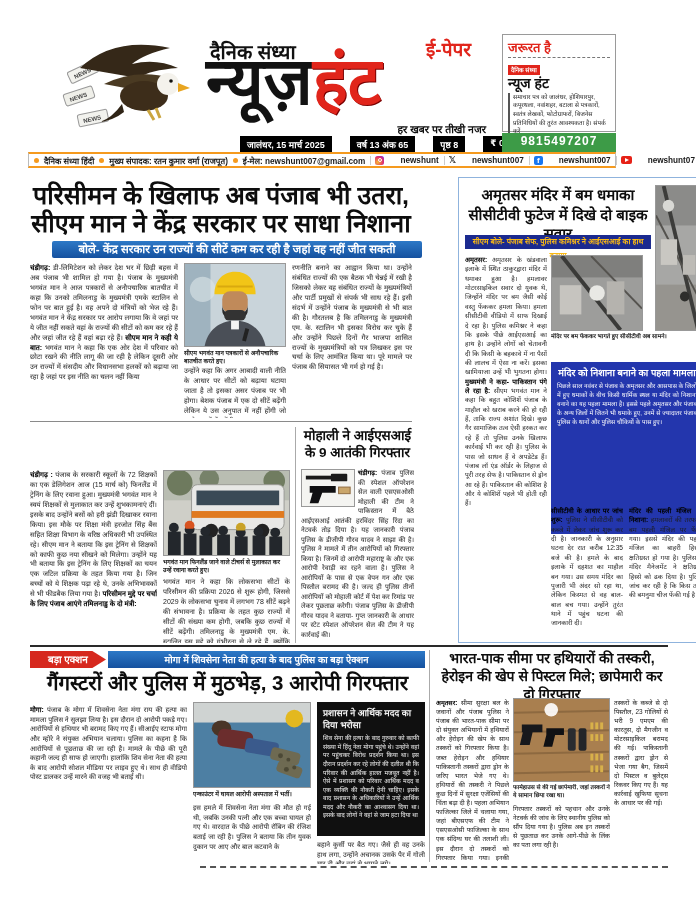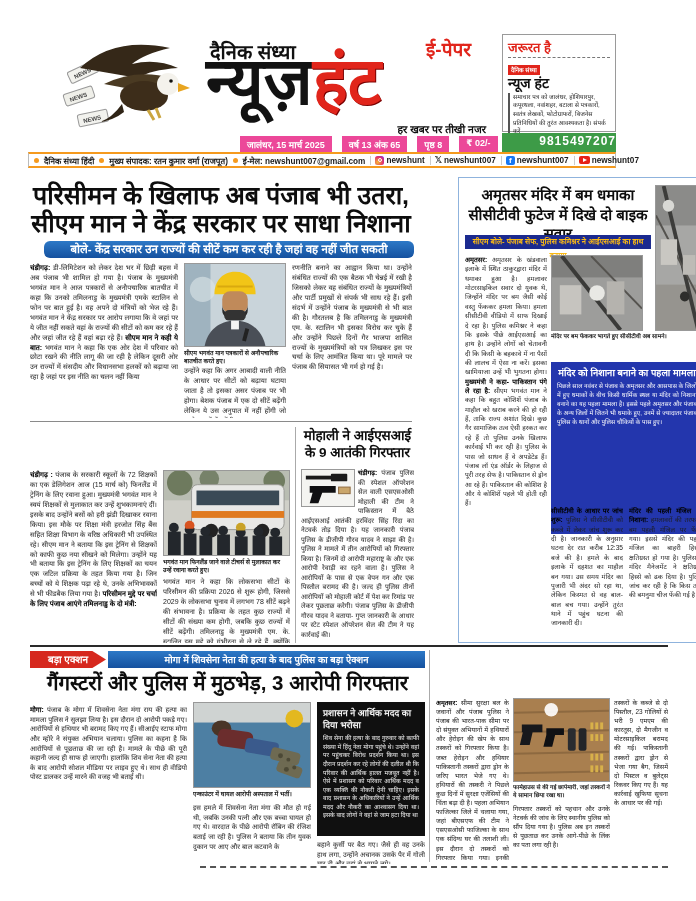--- a/index.html
+++ b/index.html
@@ -15,31 +15,31 @@
   .bluebar{background:linear-gradient(#2d79c7,#15519f);color:#fff;font-weight:700;text-align:center;border-radius:2px;}
   .navybar{background:#1b2a8f;color:#f9b814;font-weight:700;text-align:center;}
   .bluebox{background:#2336ad;color:#fff;box-sizing:border-box;padding:5px 6px;}
   .bluebox .bb-h{font-size:9.5px;font-weight:800;text-align:center;line-height:1.25;margin-bottom:3px;}
   .bluebox .bb-b{font-size:6.2px;line-height:1.45;text-align:justify;}
   .blackbox{background:#101010;color:#f2f2f2;box-sizing:border-box;padding:6px 6px;}
   .blackbox .bb-h{font-size:9px;font-weight:800;line-height:1.3;margin-bottom:3px;}
   .blackbox .bb-b{font-size:6.1px;line-height:1.4;text-align:justify;}
   .vrule{background:#aaa;width:1px;}
   .hrule{background:#8a8a8a;height:1px;}
-  .dateseg{background:#ec4899;color:#fff;font-size:9px;font-weight:700;padding:2px 7px;margin-right:10px;white-space:nowrap;}
+  .dateseg{background:#000000;color:#fff;font-size:9px;font-weight:700;padding:2px 7px;margin-right:18px;white-space:nowrap;}
   .adbox{border:1px solid #9a9a9a;box-sizing:border-box;padding:3px 5px;background:#fff;}
   .adbox .ad-h{color:#e1251b;font-size:13px;font-weight:800;border-bottom:1px dashed #777;padding-bottom:1px;}
   .adbox .ad-badge{display:inline-block;background:#e1251b;color:#fff;font-size:6px;font-weight:700;padding:1px 3px;margin:2px 0 1px 0;}
   .adbox .ad-brand{font-size:14px;font-weight:800;line-height:1.05;}
   .adbox .ad-body{font-size:6.2px;line-height:1.4;border-left:2px solid #555;padding-left:3px;margin-top:2px;color:#222;}
   .phonebar{background:#3d9b47;color:#fff;font-weight:800;font-size:12px;text-align:center;letter-spacing:1px;}
   .infobar{border:1px solid #bbb;border-bottom:2px solid #f59a1e;border-top:2px solid #f59a1e;background:#fff;
            display:flex;align-items:center;font-size:8.2px;font-weight:700;color:#1a1a1a;box-sizing:border-box;padding:0 5px;gap:5px;white-space:nowrap;}
   .dot{width:5px;height:5px;border-radius:50%;background:#f59a1e;display:inline-block;flex:0 0 auto;}
-  .soc{display:flex;align-items:center;gap:2px;border-left:1px solid #ccc;padding-left:4px;}
+  .soc{display:flex;align-items:center;gap:16px;border-left:1px solid #ccc;padding-left:4px;}
   .icon-ig{width:9px;height:9px;border-radius:2.5px;background:radial-gradient(circle at 30% 70%,#f7b733,#e1306c 60%,#7b2ff7);position:relative;}
   .icon-ig:after{content:"";position:absolute;left:2.5px;top:2.5px;width:4px;height:4px;border:1px solid #fff;border-radius:50%;box-sizing:border-box;}
   .icon-x{font-size:9px;font-weight:900;color:#000;line-height:1;}
   .icon-fb{width:9px;height:9px;background:#1877f2;color:#fff;border-radius:2px;font-size:8px;font-weight:800;text-align:center;line-height:9px;}
   .icon-yt{width:11px;height:8px;background:#e62117;border-radius:2px;position:relative;}
   .icon-yt:after{content:"";position:absolute;left:4px;top:2px;border-left:4px solid #fff;border-top:2px solid transparent;border-bottom:2px solid transparent;}
   .badge-arrow{background:#d6281e;color:#fff;font-weight:800;font-size:10px;text-align:center;line-height:17px;
                clip-path:polygon(0 0,82% 0,100% 50%,82% 100%,0 100%);}
   .kickerbar{background:linear-gradient(#2d79c7,#15519f);color:#fff;font-weight:700;font-size:9.5px;text-align:center;line-height:17px;}
   .dashline{border-top:2px dashed #555;}
@@ -93,21 +93,21 @@
     <span class="dateseg">पृष्ठ 8</span>
     <span class="dateseg">₹ 02/-</span>
   </div>
 
   <div class="abs adbox" style="left:502px;top:34px;width:114px;height:98px;">
     <div class="ad-h">जरूरत है</div>
     <span class="ad-badge">दैनिक संध्या</span>
     <div class="ad-brand">न्यूज हंट</div>
     <div class="ad-body">समाचार पत्र को जालंधर, होशियारपुर, कपूरथला, नवांशहर, बटाला से पत्रकारों, स्वतंत्र लेखकों, फोटोग्राफरों, बिजनेस प्रतिनिधियों की तुरंत आवश्यकता है। संपर्क करें</div>
   </div>
-  <div class="abs phonebar" style="left:502px;top:133px;width:114px;height:23px;line-height:16px;text-align:right;">9815497207</div>
+  <div class="abs phonebar" style="left:502px;top:133px;width:114px;height:23px;line-height:16px;">9815497207</div>
 
   <div class="abs infobar" style="left:28px;top:152px;width:588px;height:16px;">
     <span class="dot"></span>
     <span>दैनिक संध्या हिंदी</span>
     <span class="dot"></span>
     <span>मुख्य संपादक: रतन कुमार वर्मा (राजपूत)</span>
     <span class="dot"></span>
     <span>ई-मेल: newshunt007@gmail.com</span>
     <span class="soc">
         <span class="icon-ig"></span>
@@ -121,21 +121,21 @@
         <span class="icon-fb">f</span>
         <span>newshunt007</span>
       </span>
     <span class="soc">
         <span class="icon-yt"></span>
         <span>newshunt07</span>
       </span>
   </div>
 
   <div class="abs hl" style="left:30px;top:181px;width:382px;font-size:25px;line-height:1.13;">परिसीमन के खिलाफ अब पंजाब भी उतरा, सीएम मान ने केंद्र सरकार पर साधा निशाना</div>
-  <div class="abs bluebar" style="left:44px;top:241px;width:370px;height:17px;font-size:11.5px;line-height:17px;border-radius:6px;">बोले- केंद्र सरकार उन राज्यों की सीटें कम कर रही है जहां वह नहीं जीत सकती</div>
+  <div class="abs bluebar" style="left:52px;top:241px;width:370px;height:17px;font-size:11.5px;line-height:17px;">बोले- केंद्र सरकार उन राज्यों की सीटें कम कर रही है जहां वह नहीं जीत सकती</div>
 
   <div class="abs body-col" style="left:30px;top:263px;width:148px;height:155px;">
     <b>चंडीगढ़:</b>
     <span>डी-लिमिटेशन को लेकर देश भर में छिड़ी बहस में अब पंजाब भी शामिल हो गया है। पंजाब के मुख्यमंत्री भगवंत मान ने आज पत्रकारों से अनौपचारिक बातचीत में कहा कि उनको तमिलनाडु के मुख्यमंत्री एमके स्टालिन से फोन पर बात हुई है। वह अपने दो मंत्रियों को भेज रहे हैं। भगवंत मान ने केंद्र सरकार पर आरोप लगाया कि वे जहां पर ये जीत नहीं सकते वहां के राज्यों की सीटों को कम कर रहे हैं और जहां जीत रहे हैं वहां बढ़ा रहे हैं।</span>
     <b>सीएम मान ने कही ये बात:</b>
     <span>भगवंत मान ने कहा कि एक ओर देश में परिवार को छोटा रखने की नीति लागू की जा रही है लेकिन दूसरी ओर उन राज्यों में संसदीय और विधानसभा हलकों को बढ़ाया जा रहा है जहां पर इस नीति का चलन नहीं किया</span>
   </div>
 
   <div class="abs photo" style="left:184px;top:263px;width:102px;height:84px;">
     <svg viewBox="0 0 102 84" preserveAspectRatio="none">
@@ -263,21 +263,21 @@
       <span>पुलिस ने सीसीटीवी को कब्जे में लेकर जांच शुरू कर दी है। जानकारी के अनुसार घटना देर रात करीब 12:35 बजे की है। हमले के बाद इलाके में दहशत का माहौल बन गया। उस समय मंदिर का पुजारी भी अंदर सो रहा था, लेकिन किस्मत से वह बाल-बाल बच गया। उन्होंने तुरंत थाने में पहुंच घटना की जानकारी दी।</span>
     </div>
     <div class="abs body-col" style="left:170px;top:328px;width:74px;height:130px;font-size:6.6px;">
       <b>मंदिर की पहली मंजिल को निशाना:</b>
       <span>हमलावरों की तरफ से बम पहली मंजिल पर फेंका गया। इससे मंदिर की पहली मंजिल का बाहरी हिस्सा क्षतिग्रस्त हो गया है। पुलिस व मंदिर मैनेजमेंट ने क्षतिग्रस्त हिस्से को ढक दिया है। पुलिस जांच कर रही है कि किस तरह की बमनुमा चीज फेंकी गई है।</span>
     </div>
   </div>
 
   <div class="abs" style="left:30px;top:645px;width:638px;height:2px;background:#2a2a2a;"></div>
 
-  <div class="abs badge-arrow" style="left:30px;top:651px;width:76px;height:17px;">बड़ा एक्शन</div>
+  <div class="abs badge-arrow" style="left:30px;top:651px;width:76px;height:17px;font-family:Liberation Serif, serif;">बड़ा एक्शन</div>
   <div class="abs kickerbar" style="left:108px;top:651px;width:317px;height:17px;">मोगा में शिवसेना नेता की हत्या के बाद पुलिस का बड़ा ऐक्शन</div>
   <div class="abs hl" style="left:30px;top:671px;width:395px;font-size:20.5px;line-height:1.2;">गैंगस्टरों और पुलिस में मुठभेड़, 3 आरोपी गिरफ्तार</div>
 
   <div class="abs body-col" style="left:30px;top:705px;width:157px;height:157px;font-size:6.8px;">
     <b>मोगा:</b>
     <span>पंजाब के मोगा में शिवसेना नेता मंगा राय की हत्या का मामला पुलिस ने सुलझा लिया है। इस दौरान दो आरोपी पकड़े गए। आरोपियों से हथियार भी बरामद किए गए हैं। सीआईए स्टाफ मोगा और म्होरे ने संयुक्त अभियान चलाया। पुलिस का कहना है कि आरोपियों से पूछताछ की जा र‍ही है। मामले के पीछे की पूरी कहानी जल्द ही साफ हो जाएगी। हालांकि शिव सेना नेता की हत्या के बाद आरोपी सोशल मीडिया पर लाइव हुए थे। साथ ही वीडियो पोस्ट डालकर उन्हें मारने की वजह भी बताई थी।</span>
   </div>
 
   <div class="abs photo" style="left:193px;top:702px;width:118px;height:86px;">
     <svg viewBox="0 0 118 86" preserveAspectRatio="none">
@@ -304,20 +304,21 @@
   <div class="abs body-col" style="left:193px;top:803px;width:118px;height:60px;font-size:6.8px;">इस हमले में शिवसेना नेता मंगा की मौत हो गई थी, जबकि उनकी पत्नी और एक बच्चा घायल हो गए थे। वारदात के पीछे आरोपी रॉबिन की रंजिश बताई जा रही है। पुलिस ने बताया कि तीन युवक दुकान पर आए और बाल कटवाने के</div>
 
   <div class="abs blackbox" style="left:317px;top:702px;width:108px;height:134px;">
     <div class="bb-h">प्रशासन ने आर्थिक मदद का दिया भरोसा</div>
     <div class="bb-b">शिव सेना की हत्या के बाद गुरुवार को काफी संख्या में हिंदू नेता मोगा पहुंचे थे। उन्होंने वहां पर पहुंचकर विरोध प्रदर्शन किया था। इस दौरान प्रदर्शन कर रहे लोगों की दलील थी कि परिवार की आर्थिक हालत मजबूत नहीं है। ऐसे में प्रशासन को परिवार आर्थिक मदद व एक व्यक्ति की नौकरी देनी चाहिए। इसके बाद प्रशासन के अधिकारियों ने उन्हें आर्थिक मदद और नौकरी का आश्वासन दिया था। इसके बाद लोगों ने वहां से जाम हटा दिया था</div>
   </div>
   <div class="abs body-col" style="left:317px;top:840px;width:108px;height:24px;font-size:6.8px;">बहाने कुर्सी पर बैठ गए। जैसे ही वह उनके हाथ लगा, उन्होंने अचानक उसके पैर में गोली मार दी और वहां से भागने लगे।</div>
 
   <div class="abs vrule" style="left:429px;top:650px;height:212px;"></div>
 
+  <div class="abs hl" style="left:436px;top:649px;width:232px;font-size:14px;line-height:1.3;">भारत-पाक सीमा पर हथियारों की तस्करी, हेरोइन की खेप से पिस्टल मिले; छापेमारी कर दो गिरफ्तार</div>
   <div class="abs body-col" style="left:436px;top:698px;width:73px;height:164px;font-size:6.4px;">
     <b>अमृतसर:</b>
     <span>सीमा सुरक्षा बल के जवानों और पंजाब पुलिस ने पंजाब की भारत-पाक सीमा पर दो संयुक्त अभियानों में हथियारों और हेरोइन की खेप के साथ तस्करों को गिरफ्तार किया है। जब्त हेरोइन और हथियार पाकिस्तानी तस्करों द्वारा ड्रोन के जरिए भारत भेजे गए थे। हथियारों की तस्करी ने पिछले कुछ दिनों में सुरक्षा एजेंसियों की चिंता बढ़ा दी है। पहला अभियान फाजिल्का जिले में चलाया गया, जहां बीएसएफ की टीम ने एसएसओसी फाजिल्का के साथ एक संदिग्ध घर की तलाशी ली। इस दौरान दो तस्करों को गिरफ्तार किया गया। इनकी पहचान कुलदीप सिंह और विजय कुमार के रूप में हुई है।</span>
   </div>
 
   <div class="abs photo" style="left:513px;top:698px;width:97px;height:84px;">
     <svg viewBox="0 0 97 84" preserveAspectRatio="none">
       <rect width="97" height="84" fill="#a97f4f"></rect>
       <g stroke="#8d6940" stroke-width="2">
         <line x1="0" y1="14" x2="97" y2="12"></line>

